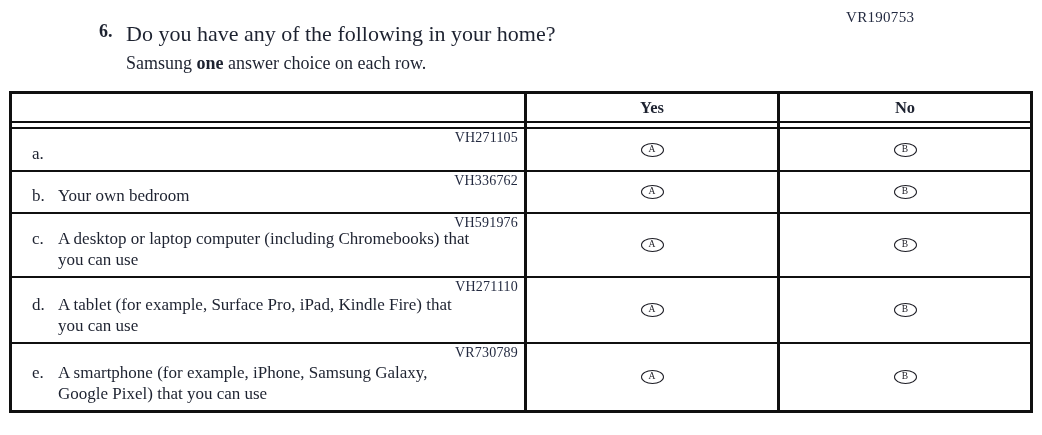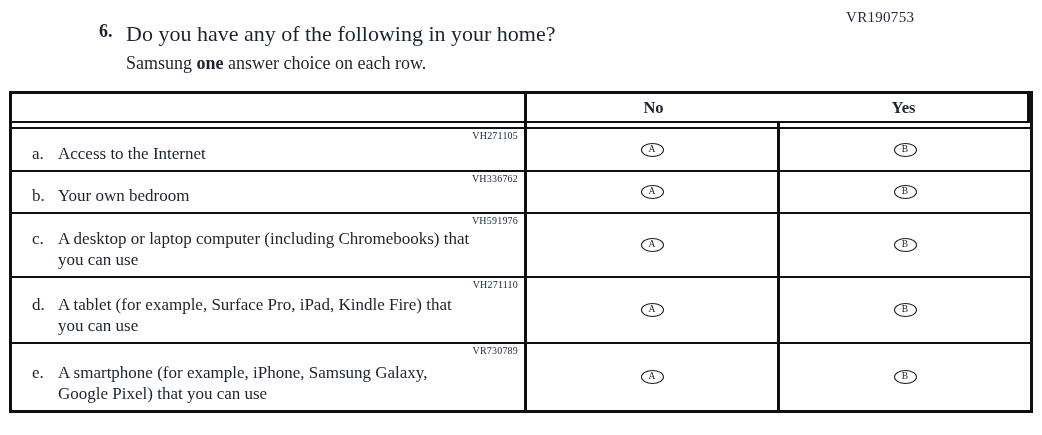--- a/index.html
+++ b/index.html
@@ -77,21 +77,21 @@
     position: relative;
     display: flex;
     flex-direction: column;
     justify-content: flex-end;
     padding: 2px 8px 5px 20px;
   }
   .vid {
     position: absolute;
     top: 1px;
     right: 6px;
-    font-size: 10px;
+    font-size: 14px;
     letter-spacing: 0.2px;
     color: #232a40;
   }
   .label-line {
     display: flex;
     font-size: 17px;
     line-height: 1.28;
   }
   .letter {
     width: 26px;
@@ -132,32 +132,31 @@
     <span class="qnum">6.</span>
     <div>
       <div class="qtext">Do you have any of the following in your home?</div>
       <div class="qinstr"><span>Samsung </span><b>one</b><span> answer choice on each row.</span></div>
     </div>
   </div>
 
   <div class="qtable">
 
     <div class="c vline hline"></div>
+    <div class="c vline hline head">Yes</div>
     <div class="c hline head">No</div>
-    <div class="c vline hline head">Yes</div>
 
     <div class="c vline hline gap"></div>
     <div class="c vline hline gap"></div>
     <div class="c hline gap"></div>
 
     <div class="c vline hline label-cell">
       <span class="vid">VH271105</span>
       <div class="label-line">
         <span class="letter">a.</span>
-        <span class="ltext">Access to the Internet</span>
       </div>
     </div>
     <div class="c vline hline opt-cell">
       <span class="bubble">A</span>
     </div>
     <div class="c hline opt-cell">
       <span class="bubble">B</span>
     </div>
 
     <div class="c vline hline label-cell">

